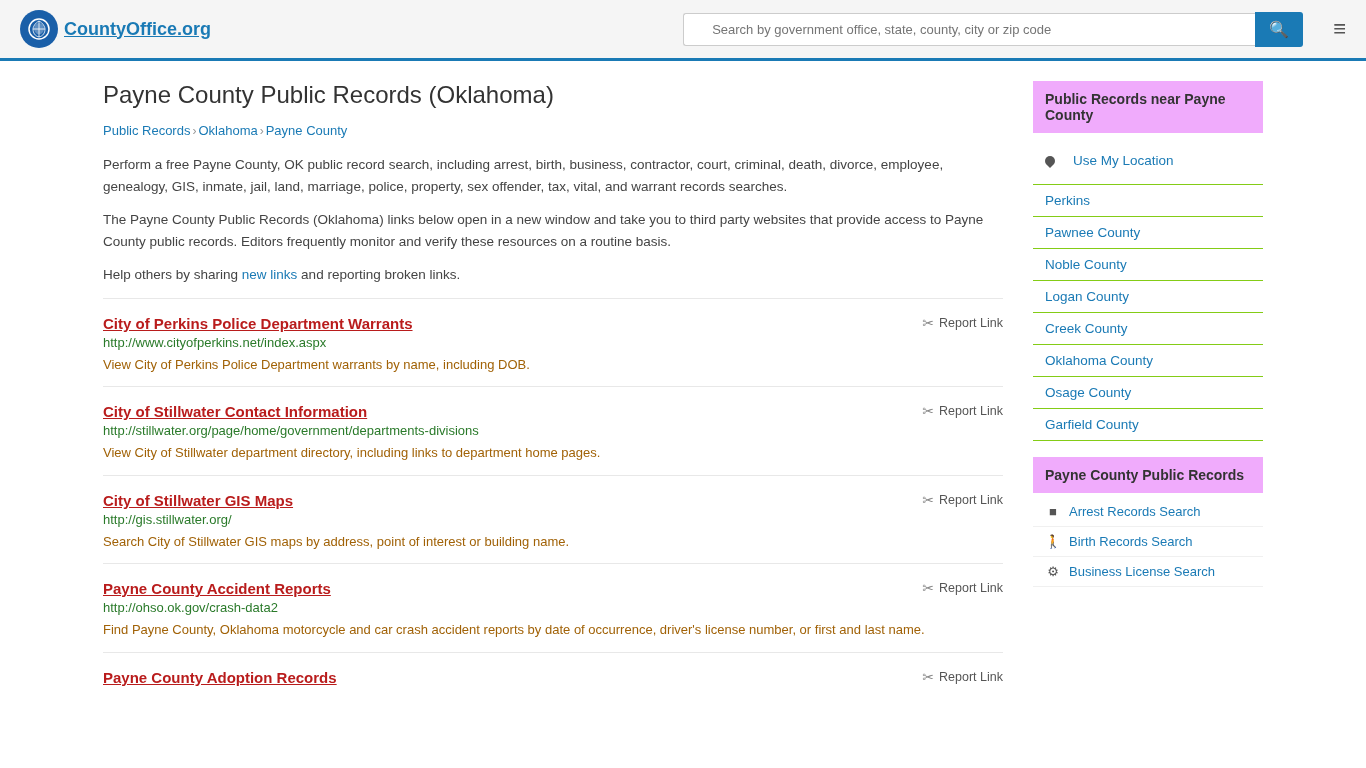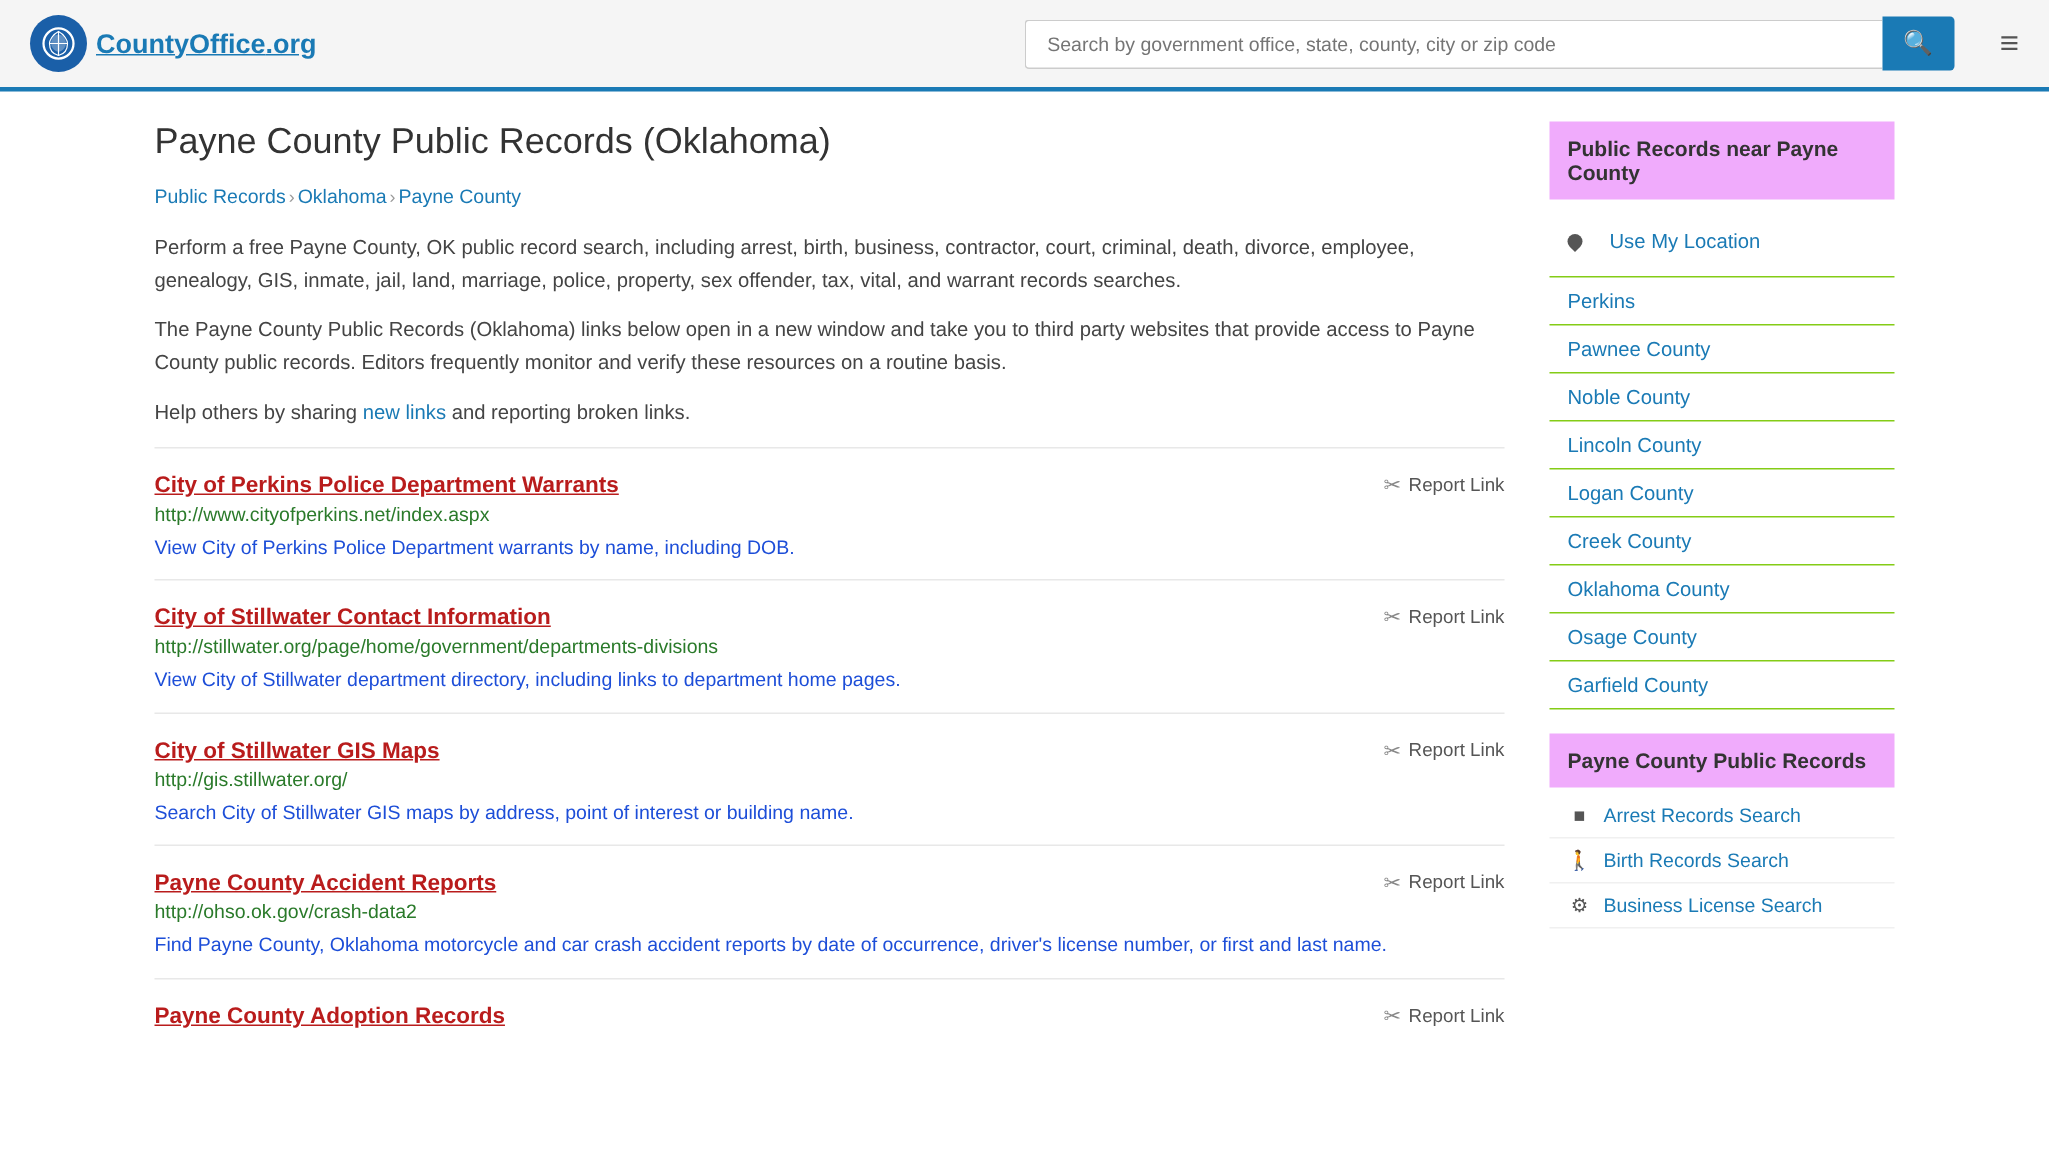--- a/index.html
+++ b/index.html
@@ -39,21 +39,21 @@
     .logo-text span { color: #1a7ab5; text-decoration: underline; }
     .search-area {
       flex: 1;
       display: flex;
       align-items: center;
       max-width: 620px;
       margin-left: auto;
     }
     .search-input {
       width: 100%;
-      padding: 8px 14px;
+      padding: 8px 28px;
       border: 1px solid #ccc;
       border-right: none;
       border-radius: 3px 0 0 3px;
       font-size: 13px;
       outline: none;
       color: #999;
     }
     .search-btn {
       background: #1a7ab5;
       border: none;
@@ -141,21 +141,21 @@
       flex-shrink: 0;
     }
     .report-icon { font-size: 14px; color: #888; }
     .record-url {
       color: #2a7a2a;
       font-size: 13px;
       margin: 3px 0 5px 0;
     }
     .record-desc {
       font-size: 13px;
-      color: #1d4ed8;
+      color: #a16207;
       line-height: 1.5;
     }
 
     
     .sidebar-section {
       margin-bottom: 16px;
     }
     .sidebar-heading {
       background: #f0abfc;
       padding: 10px 12px;
@@ -339,23 +339,20 @@
           <li>
             <a href="#">Perkins</a>
           </li>
           <li>
             <a href="#">Pawnee County</a>
           </li>
           <li>
             <a href="#">Noble County</a>
           </li>
           <li>
-            <a href="#">Lincoln County</a>
-          </li>
-          <li>
             <a href="#">Logan County</a>
           </li>
           <li>
             <a href="#">Creek County</a>
           </li>
           <li>
             <a href="#">Oklahoma County</a>
           </li>
           <li>
             <a href="#">Osage County</a>

